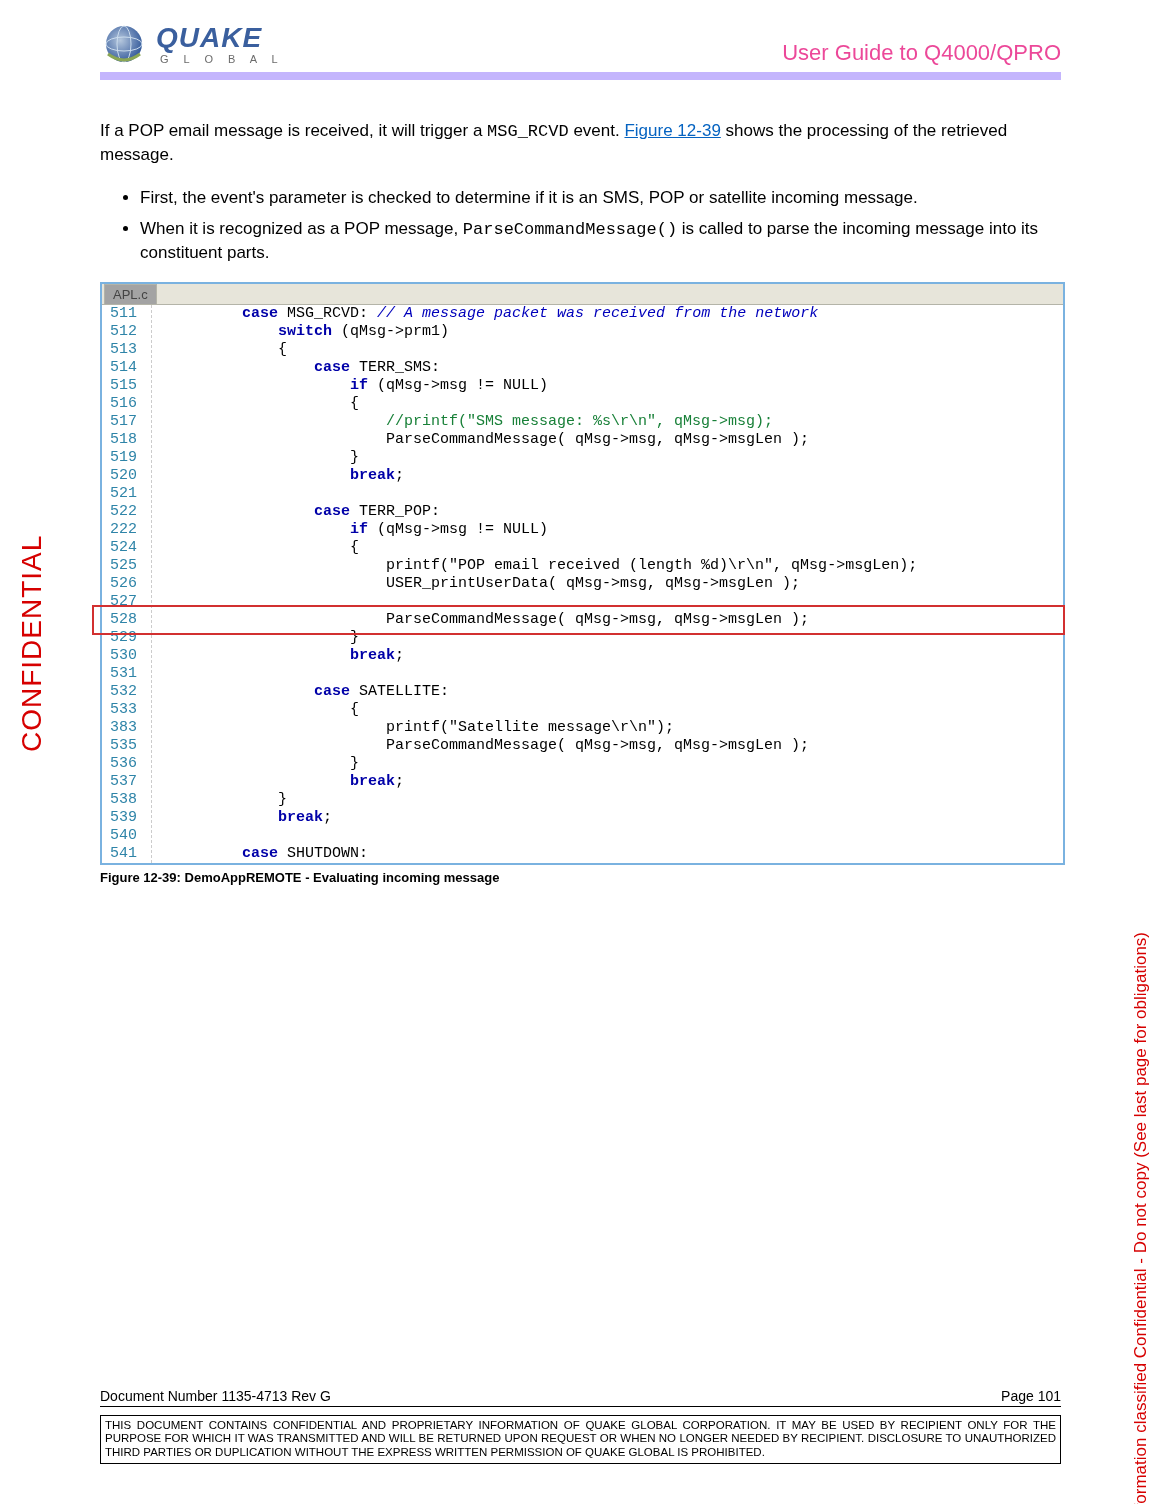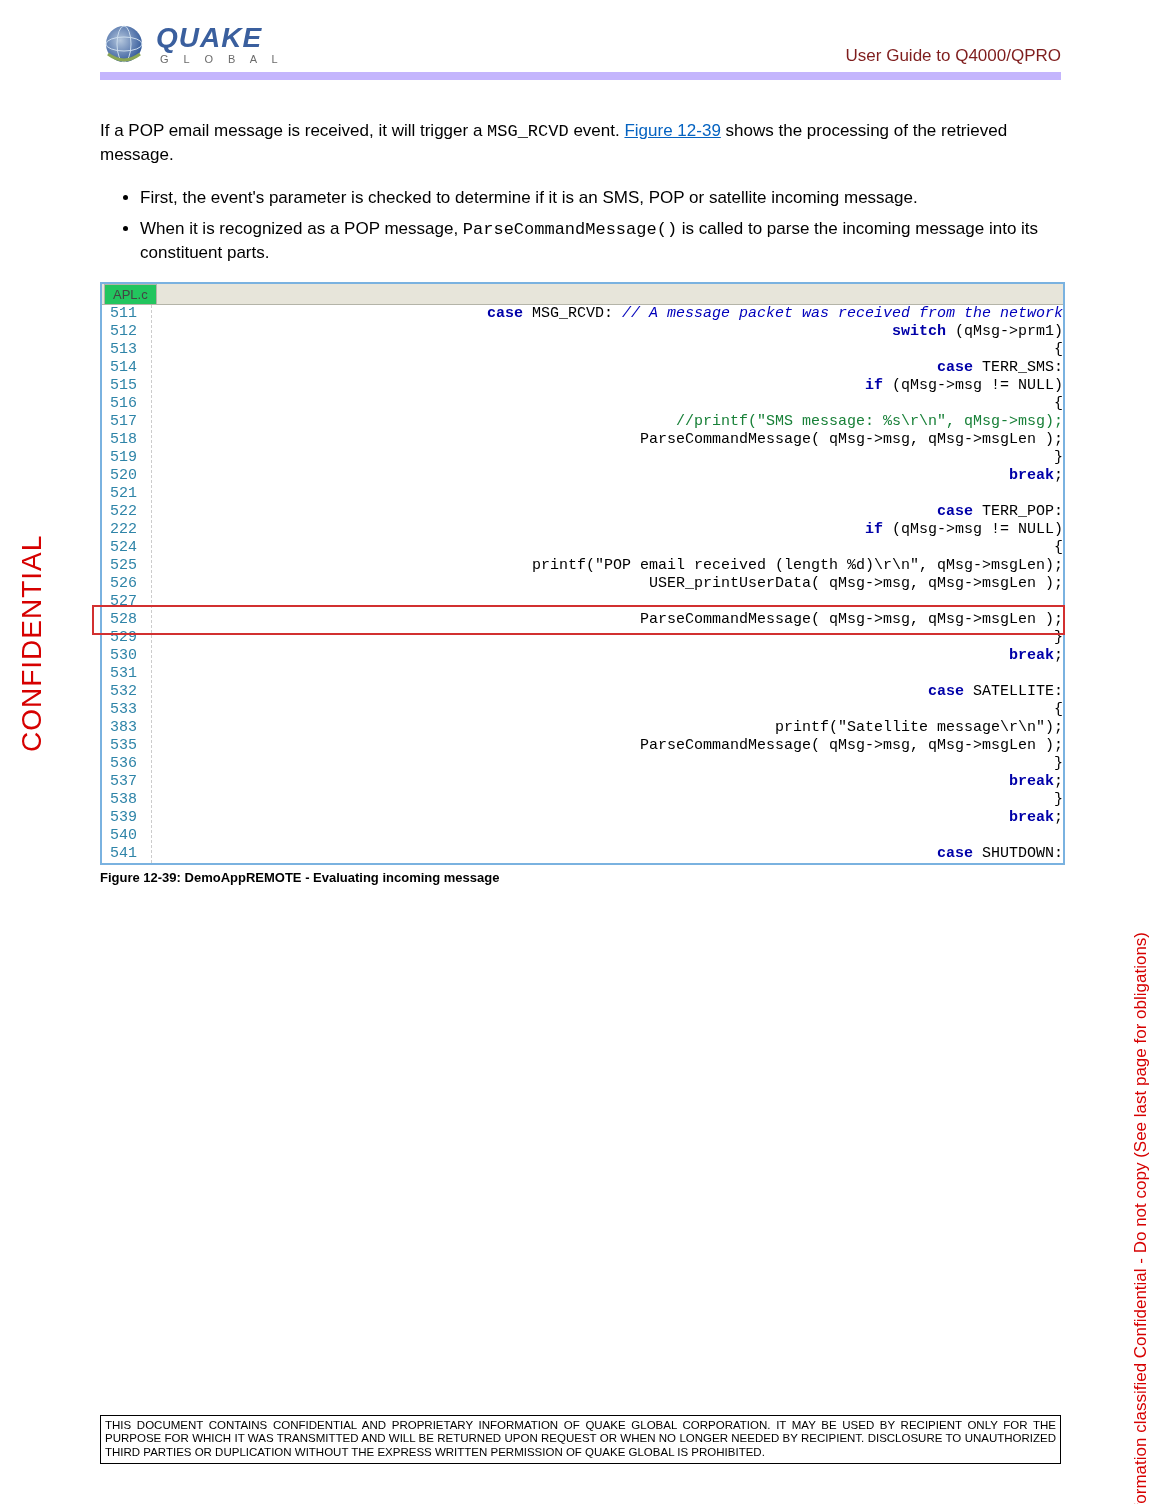--- a/index.html
+++ b/index.html
@@ -28,21 +28,21 @@
   }
   .logo-wrap { display:flex; align-items:center; }
   .globe-icon {
     width: 48px; height: 48px;
     display:inline-block;
     margin-right:8px;
   }
   .logo-text { display:flex; flex-direction:column; line-height:1; }
   .logo-main { font-size:28px; font-weight:bold; color:#3a5f9e; font-style:italic; letter-spacing:1px; }
   .logo-sub { font-size:11px; color:#6b6b6b; letter-spacing:6px; margin-top:2px; margin-left:4px;}
-  .doc-title { font-size:17px; color:#7f1d1d; margin-bottom:2px;}
+  .doc-title { font-size:22px; color:#ec4899; margin-bottom:2px;}
   .body-text {
     margin-top: 40px;
     font-size: 17px;
     line-height: 1.35;
     color:#000;
   }
   .body-text .code { font-family: "Courier New", monospace; }
   .body-text a { color: #0563c1; text-decoration: underline; }
   ul.bullets { margin-top:20px; }
   ul.bullets li { margin-bottom: 8px; }
@@ -55,21 +55,21 @@
     font-size: 15px;
   }
   .tab-bar {
     background: #e7e5da;
     border-bottom: 1px solid #b4b4a8;
     padding-left: 2px;
     height:20px;
   }
   .tab {
     display:inline-block;
-    background:#22c55e;
+    background:#a3a3a3;
     border:1px solid #b4b4a8;
     border-bottom:none;
     padding: 1px 8px;
     font-family: Arial, sans-serif;
     font-size:13px;
     color:#444;
   }
   .code-body {
     display:flex;
   }
@@ -82,21 +82,20 @@
     color:#2e84a8;
     height:18px;
     line-height:18px;
   }
   .code-lines { flex:1; background:#fff; position:relative; }
   .code-lines div {
     white-space: pre;
     color:#000;
     height:18px;
     line-height:18px;
-    text-align:right;
   }
   .kw { color:#0000a8; font-weight:bold; }
   .cmt { color:#0000bb; font-style: italic; }
   .cmt-green { color:#188038; }
   .highlight-box {
     position:absolute;
     border:2px solid #d23030;
     pointer-events:none;
   }
   .fig-caption {
@@ -258,17 +257,21 @@
             <div>&nbsp;</div>
             <div>          <span class="kw">case</span> SHUTDOWN:</div>
           </div>
       </div>
     </div>
     <div class="fig-caption">Figure 12-39:  DemoAppREMOTE - Evaluating incoming message</div>
   </div>
 </div>
 
 <div class="footer">
+  <div class="footer-top">
+    <span>Document Number 1135-4713   Rev G</span>
+    <span>Page 101</span>
+  </div>
   <div class="disclaimer">THIS DOCUMENT CONTAINS CONFIDENTIAL AND PROPRIETARY INFORMATION OF QUAKE GLOBAL CORPORATION.  IT MAY BE USED BY RECIPIENT ONLY FOR THE PURPOSE FOR WHICH IT WAS TRANSMITTED AND WILL BE RETURNED UPON REQUEST OR WHEN NO LONGER NEEDED BY RECIPIENT.  DISCLOSURE TO UNAUTHORIZED THIRD PARTIES OR DUPLICATION WITHOUT THE EXPRESS WRITTEN PERMISSION OF QUAKE GLOBAL IS PROHIBITED.</div>
 </div>
 
 <div class="side-conf">CONFIDENTIAL</div>
 <div class="side-info">Information classified Confidential - Do not copy (See last page for obligations)</div>
 
 </body></html>

